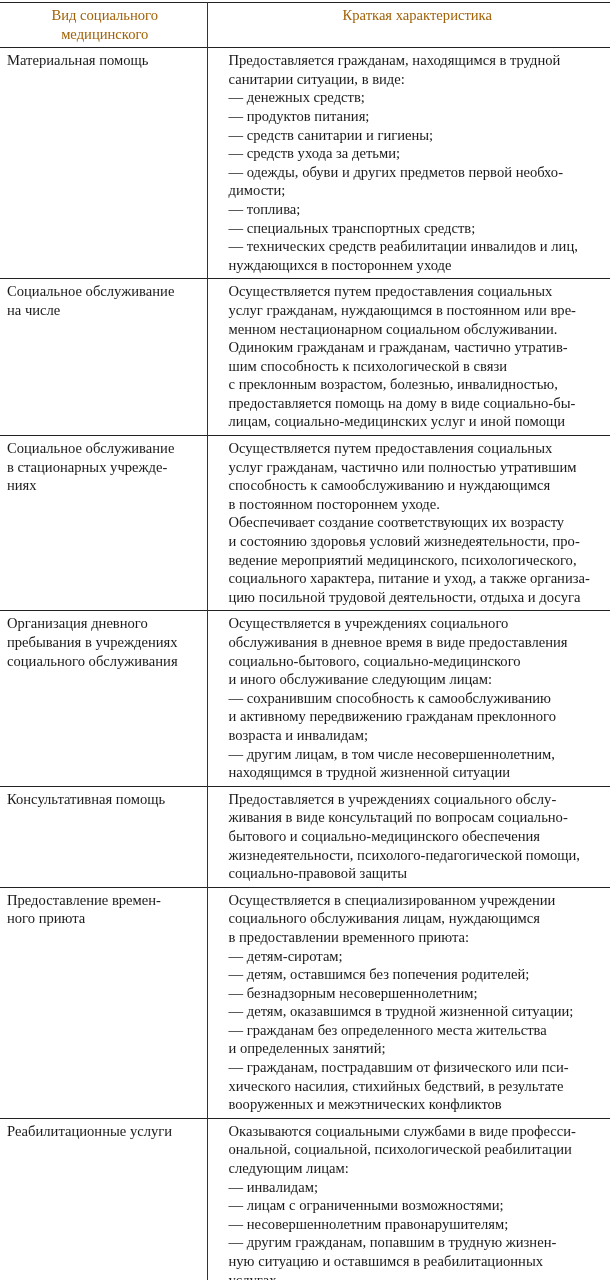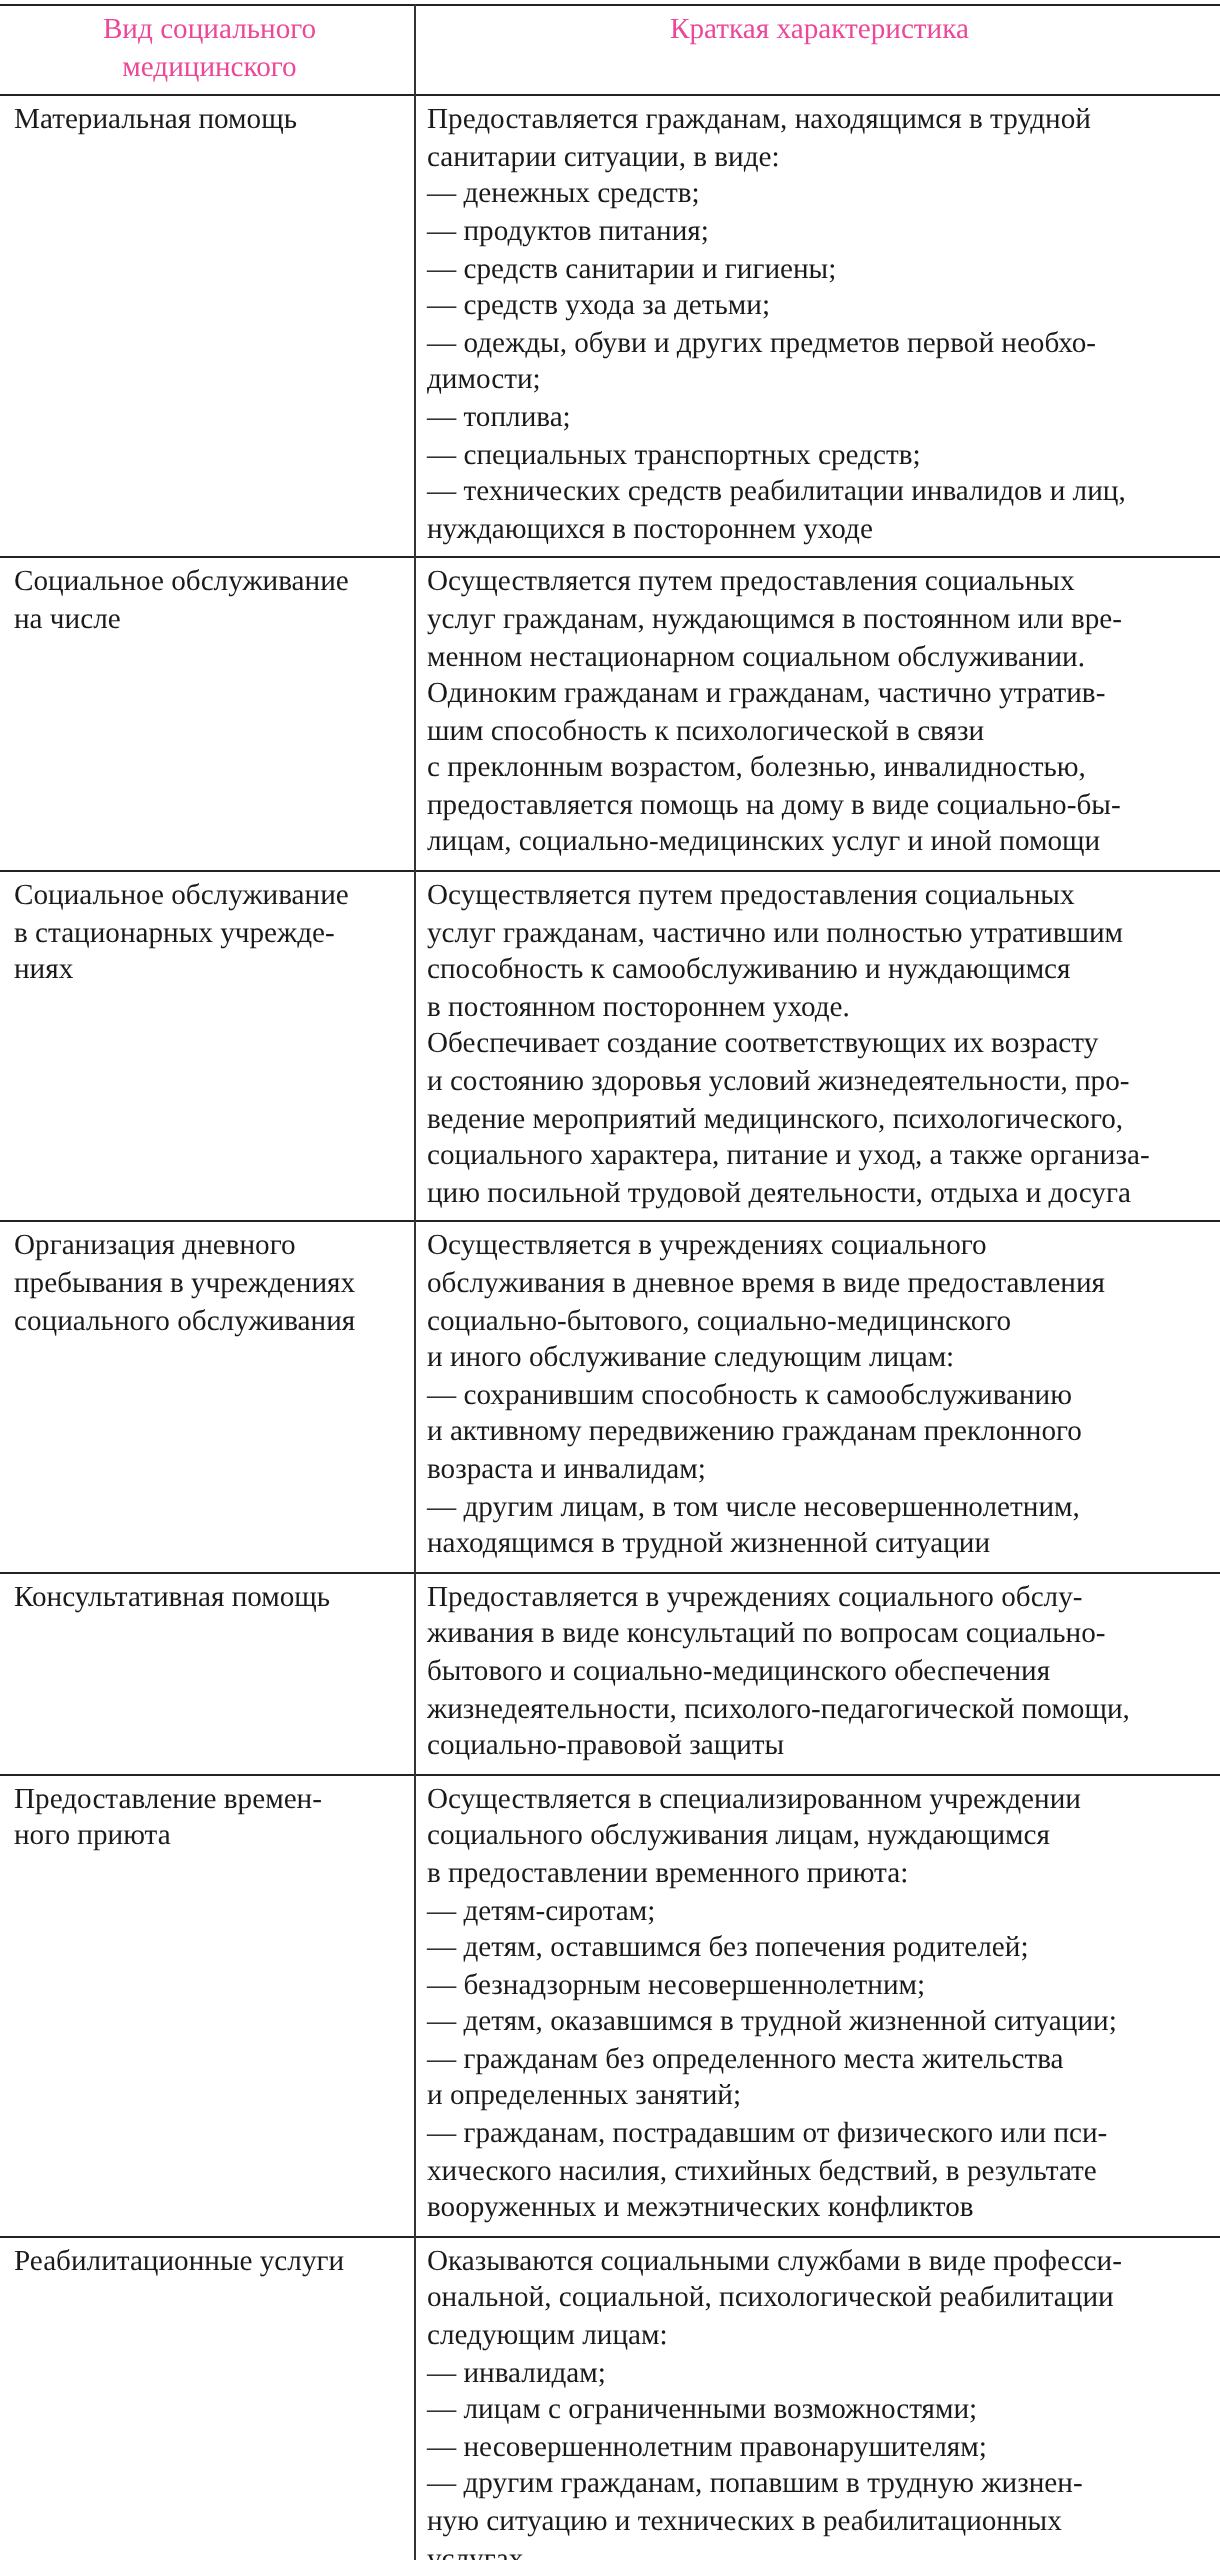--- a/index.html
+++ b/index.html
@@ -5,22 +5,22 @@
   html, body { margin:0; padding:0; background:#ffffff; }
   body { width:610px; height:1280px; overflow:hidden; position:relative;
          font-family:"Liberation Serif","DejaVu Serif",serif; color:#1a1a1a; }
   table { position:absolute; left:0; top:2px; width:610px; border-collapse:collapse; table-layout:fixed; }
   col.c1 { width:207px; }
   col.c2 { width:403px; }
   td, th { vertical-align:top; font-size:14.6px; line-height:18.6px; font-weight:normal; padding:0; }
   tr { border-bottom:1.5px solid #222; }
   thead tr { border-top:1.5px solid #222; }
   td.left, th.left { border-right:1px solid #333; padding:3px 4px 4px 7px; }
-  td.right, th.right { padding:3px 4px 4px 6px; }
-  th { text-align:center; padding-top:5px; padding-bottom:2px; color:#ec4899; }
+  td.right, th.right { padding:3px 4px 4px 21px; }
+  th { text-align:center; padding-top:5px; padding-bottom:2px; color:#a16207; }
   .line { display:block; white-space:nowrap; }
 </style>
 </head>
 <body>
 
 <table>
   <colgroup>
       <col class="c1">
       <col class="c2">
     </colgroup>
@@ -144,18 +144,18 @@
           <span class="line">Реабилитационные услуги</span>
         </td>
         <td class="right">
           <span class="line">Оказываются социальными службами в виде професси-</span>
           <span class="line">ональной, социальной, психологической реабилитации</span>
           <span class="line">следующим лицам:</span>
           <span class="line">— инвалидам;</span>
           <span class="line">— лицам с ограниченными возможностями;</span>
           <span class="line">— несовершеннолетним правонарушителям;</span>
           <span class="line">— другим гражданам, попавшим в трудную жизнен-</span>
-          <span class="line">ную ситуацию и технических в реабилитационных</span>
+          <span class="line">ную ситуацию и оставшимся в реабилитационных</span>
           <span class="line">услугах</span>
         </td>
       </tr>
     </tbody>
 </table>
 
 </body></html>

